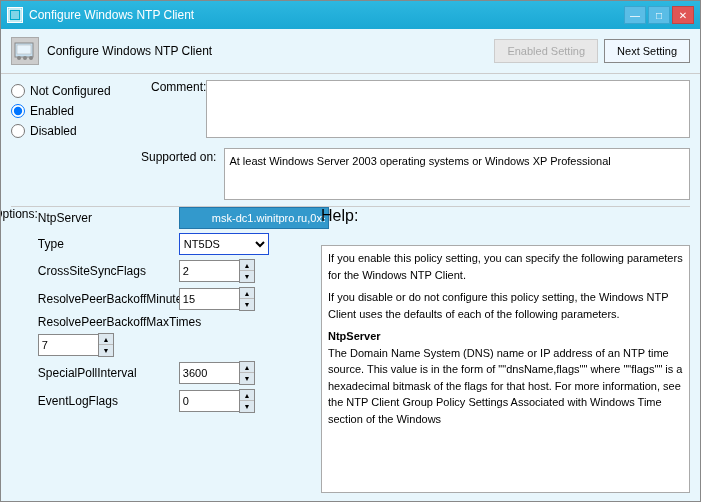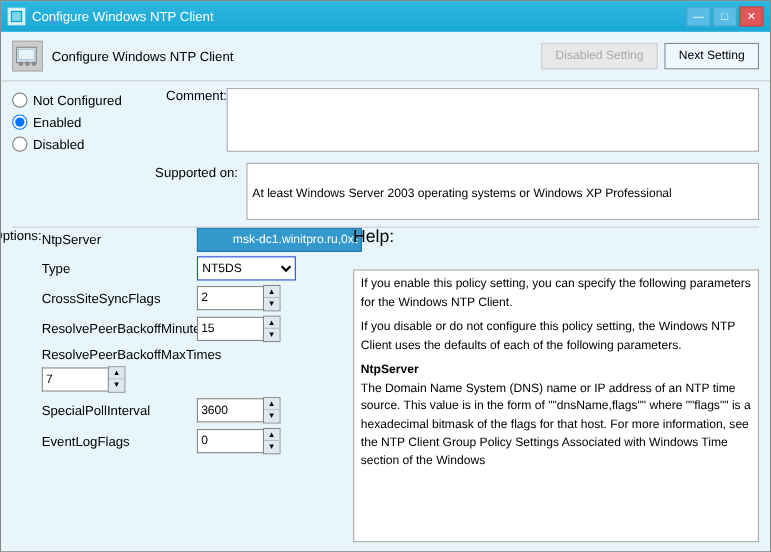--- a/index.html
+++ b/index.html
@@ -203,21 +203,21 @@
       white-space: nowrap;
       padding-top: 2px;
     }
 
     .supported-box {
       flex: 1;
       border: 1px solid #aaa;
       background: white;
       height: 52px;
       font-size: 11px;
-      padding: 21px 4px;
+      padding: 6px 4px;
       overflow: hidden;
     }
 
     .options-help-row {
       display: flex;
       flex: 1;
       padding: 0 10px 8px 10px;
       gap: 10px;
       overflow: hidden;
     }
@@ -380,21 +380,21 @@
         <svg width="22" height="22" viewBox="0 0 22 22">
           <rect x="1" y="3" width="18" height="14" fill="#c8e0f0" stroke="#888" stroke-width="1"></rect>
           <rect x="3" y="5" width="14" height="9" fill="#e8f4fc" stroke="#aaa" stroke-width="0.5"></rect>
           <circle cx="5" cy="18" r="2" fill="#888"></circle>
           <circle cx="11" cy="18" r="2" fill="#888"></circle>
           <circle cx="17" cy="18" r="2" fill="#888"></circle>
         </svg>
       </div>
       <span class="header-title-text">Configure Windows NTP Client</span>
       <div class="header-buttons">
-        <button class="header-btn" disabled="">Disabled Setting</button>
+        <button class="header-btn" disabled="">Enabled Setting</button>
         <button class="header-btn active">Next Setting</button>
       </div>
     </div>
 
     <div class="main-area">
 
       <div class="radio-comment-row">
         <div class="radio-group">
           <label class="radio-item">
             <input type="radio" name="config" style="">

